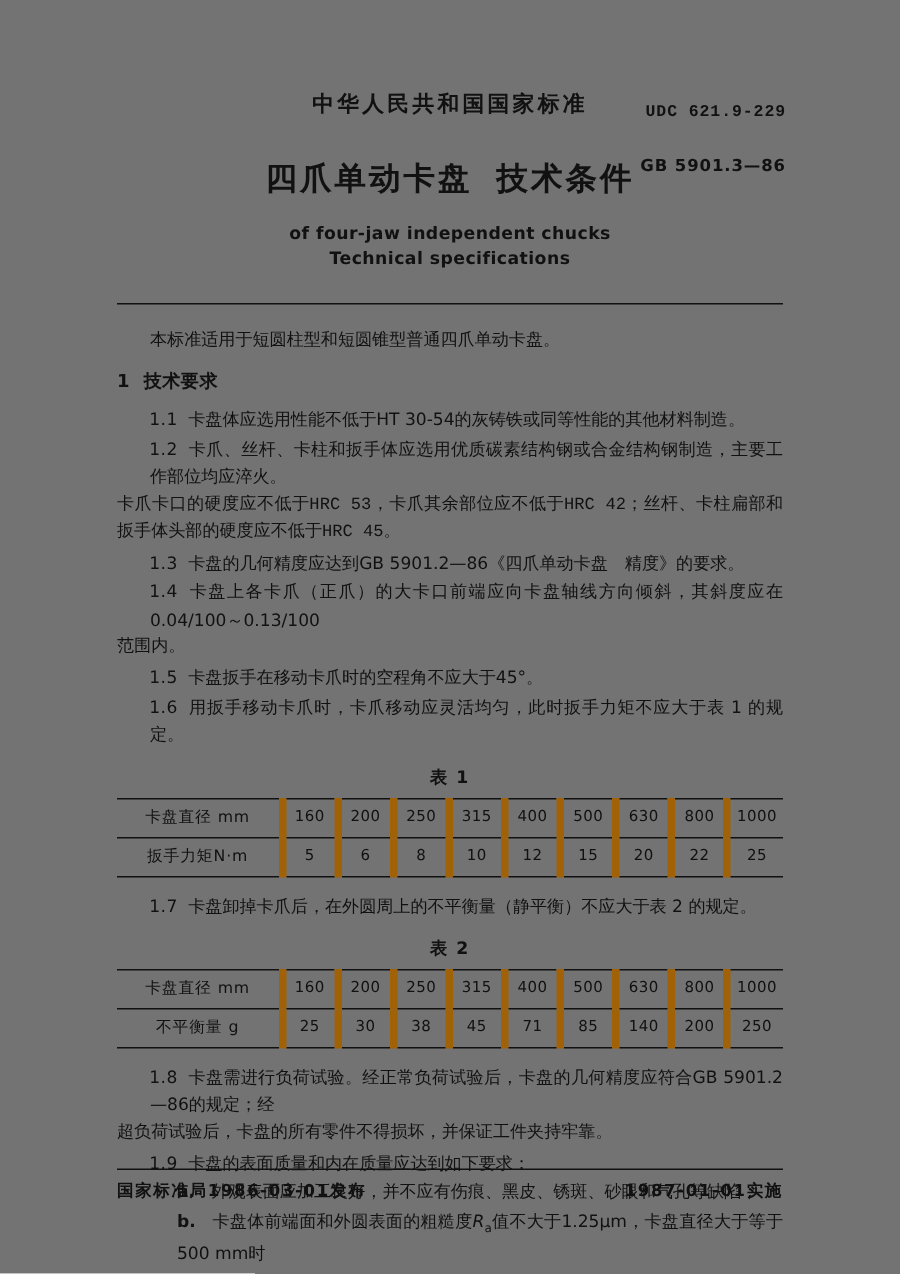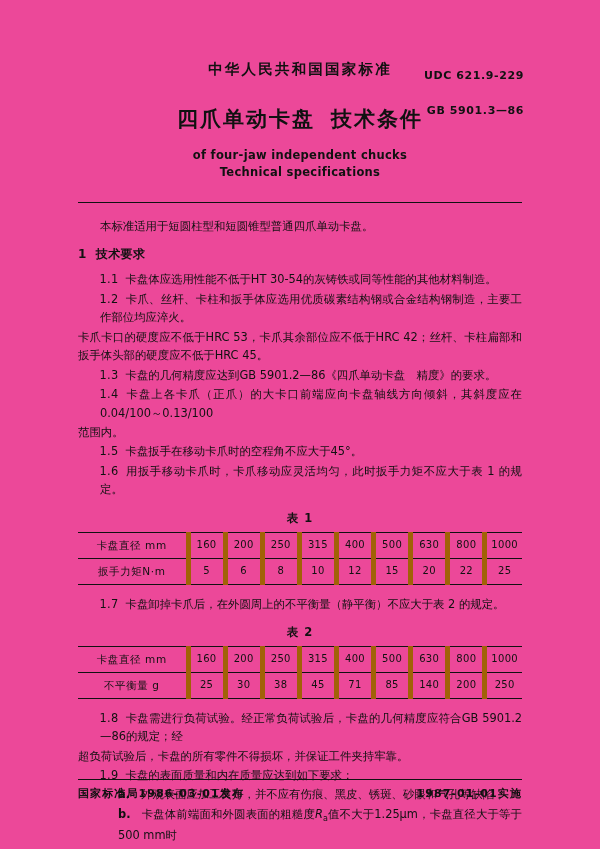--- a/index.html
+++ b/index.html
@@ -8,21 +8,21 @@
     background: #ffffff;
   }
   body {
     font-family: "DejaVu Sans", "Liberation Sans", sans-serif;
     color: #000000;
   }
   .page {
     position: relative;
     width: 600px;
     height: 849px;
-    background: #ec4899;
+    background: #737373;
     overflow: hidden;
     box-sizing: border-box;
   }
   .sheet {
     position: absolute;
     left: 78px;
     top: 0;
     width: 444px;
     height: 849px;
   }
@@ -59,21 +59,21 @@
   }
   .udc, .gbno {
     position: absolute;
     right: -2px;
     font-size: 11px;
     font-weight: bold;
     letter-spacing: 0.6px;
     white-space: nowrap;
     color: #111;
   }
-  .udc { top: 69px; }
+  .udc { top: 69px; font-family: Liberation Mono, monospace; }
   .gbno { top: 104px; }
 
   .rule {
     border: 0;
     border-top: 1.6px solid #111;
     margin: 0;
     width: 100%;
   }
   .rule-top { margin-top: 22px; }
 
@@ -106,20 +106,21 @@
     text-indent: -0.5px;
   }
   .clause .no {
     font-weight: normal;
     margin-right: 7px;
     letter-spacing: 0.3px;
   }
   .hang {
     padding-left: 0;
     margin: 0 0 1px 0;
+    font-family: Liberation Mono, monospace;
   }
   .sub {
     padding-left: 40px;
     margin: 0 0 1px 0;
   }
   .sub .lt {
     font-weight: bold;
     margin-right: 11px;
   }
   .sub-cont {

